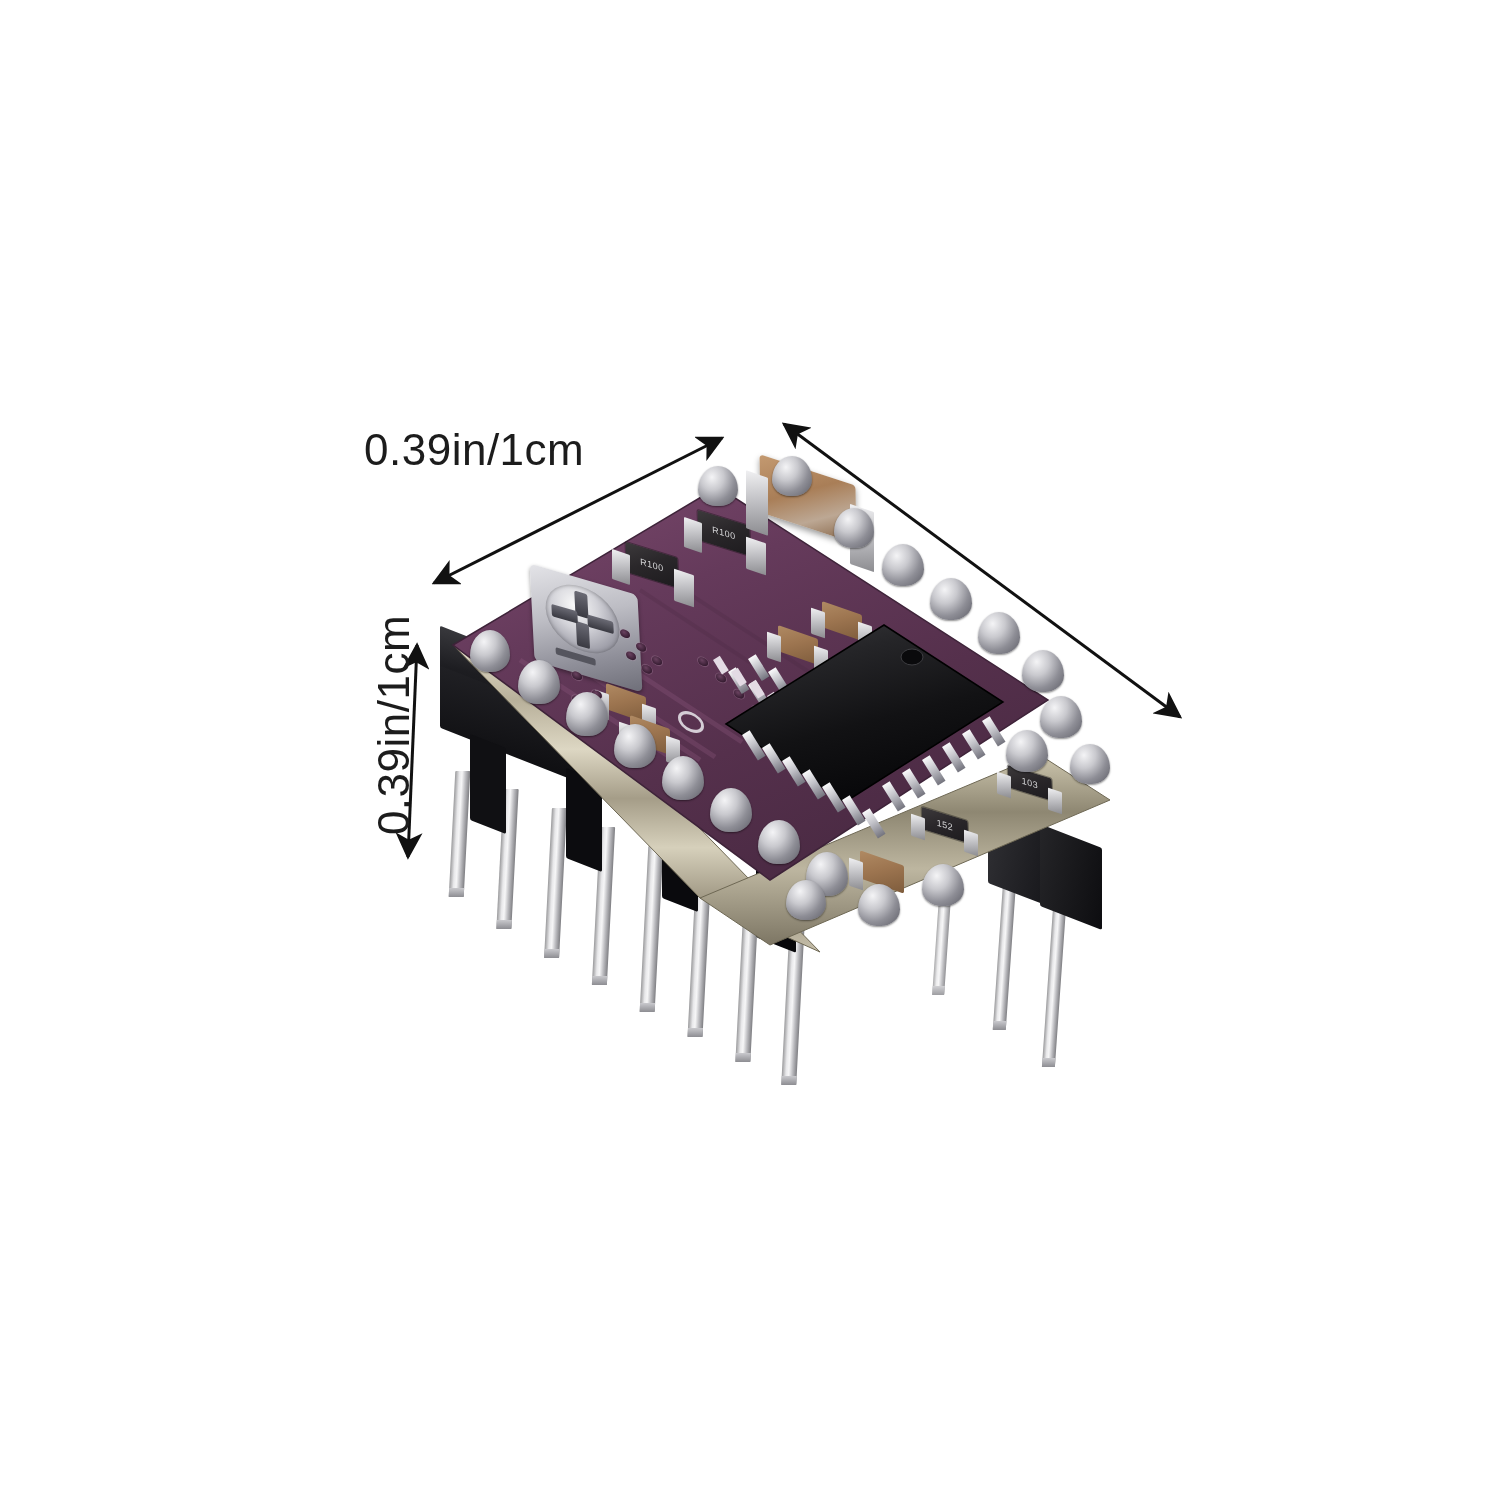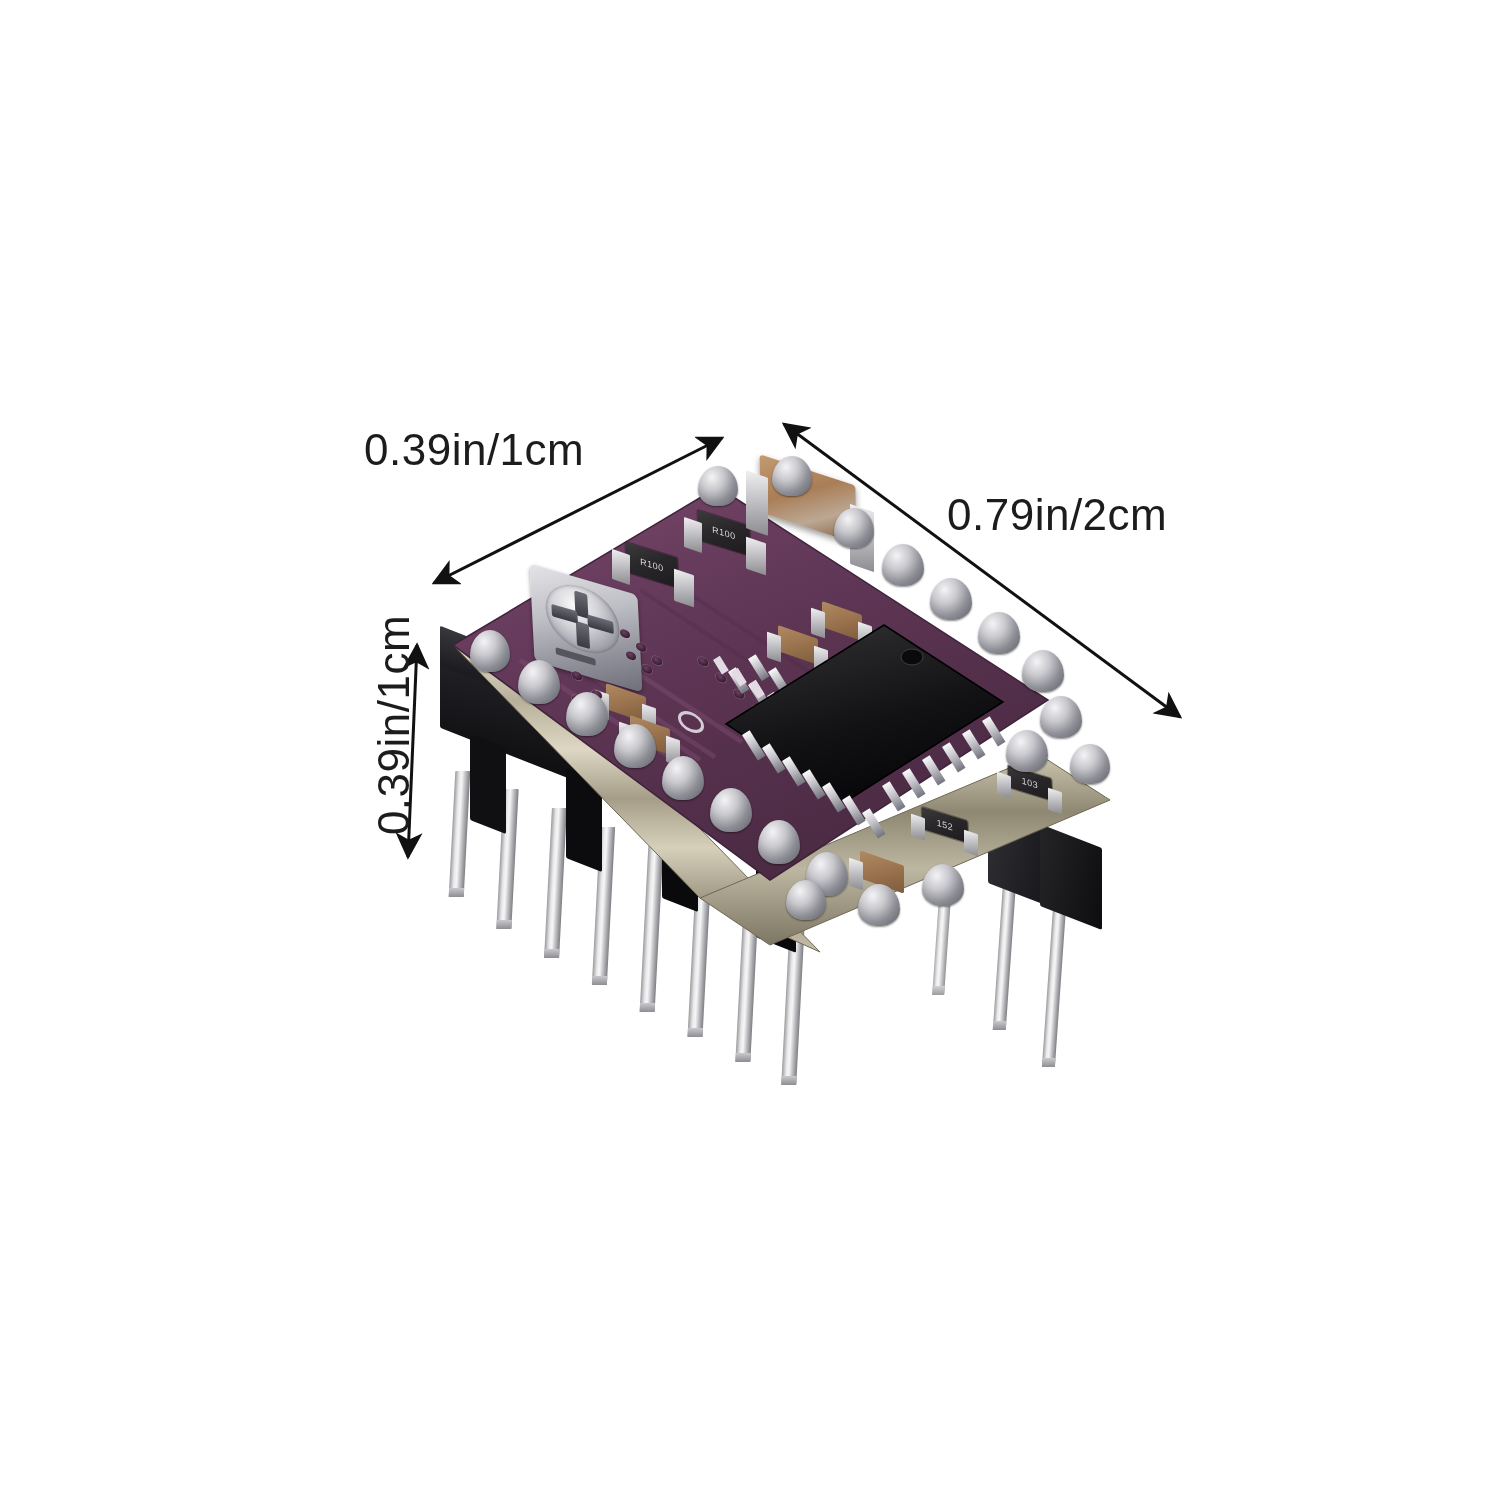--- a/index.html
+++ b/index.html
@@ -372,17 +372,16 @@
 
     <line x1="434" y1="583" x2="722" y2="438" stroke="#111" stroke-width="3" marker-start="url(#ah)" marker-end="url(#ah)"></line>
 
     <line x1="784" y1="424" x2="1180" y2="717" stroke="#111" stroke-width="3" marker-start="url(#ah)" marker-end="url(#ah)"></line>
 
     <line x1="417" y1="645" x2="408" y2="857" stroke="#111" stroke-width="3" marker-start="url(#ah)" marker-end="url(#ah)"></line>
   </svg>
 
   <div id="label-top" class="dim-label">0.39in/1cm</div>
 
-  <div id="label-right" class="dim-label">0.79in/2cm</div>
 
   <div id="label-left" class="dim-label">0.39in/1cm</div>
 
 </div>
 
 </body></html>

